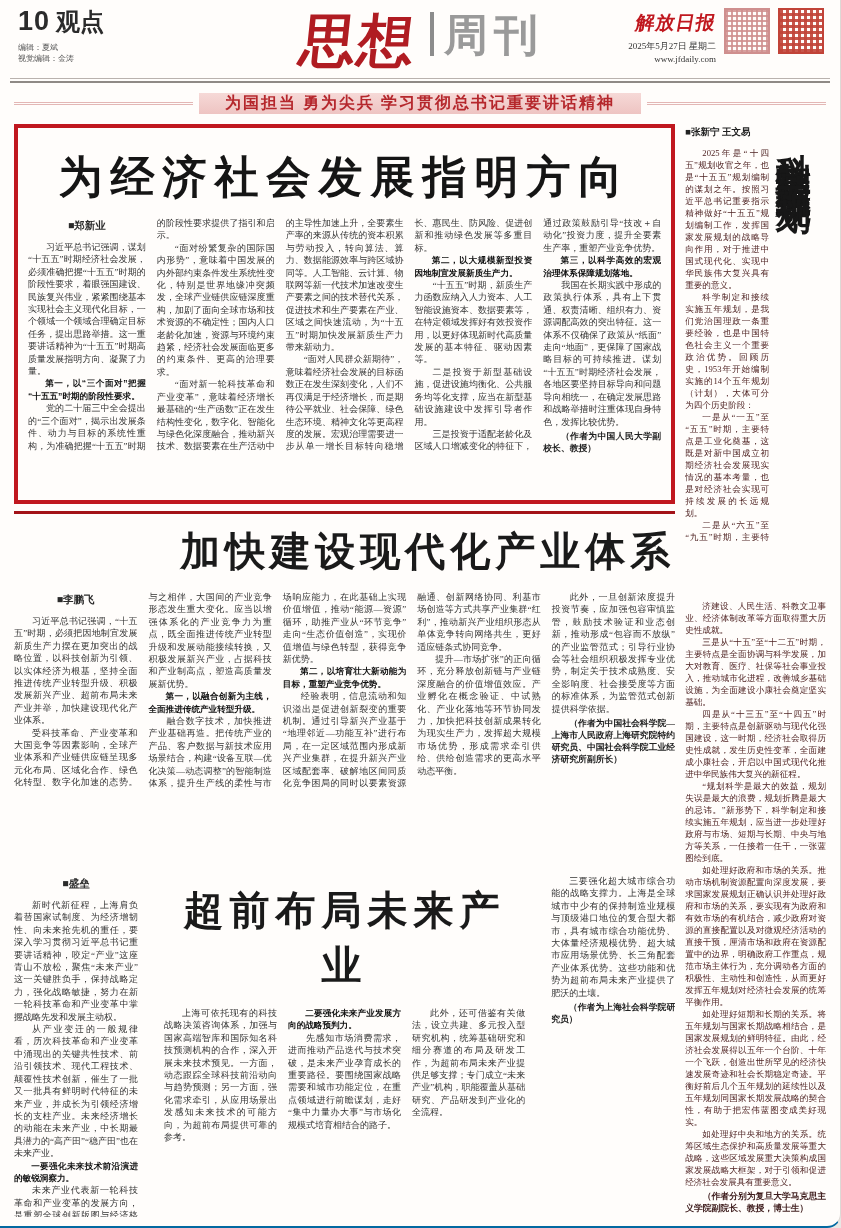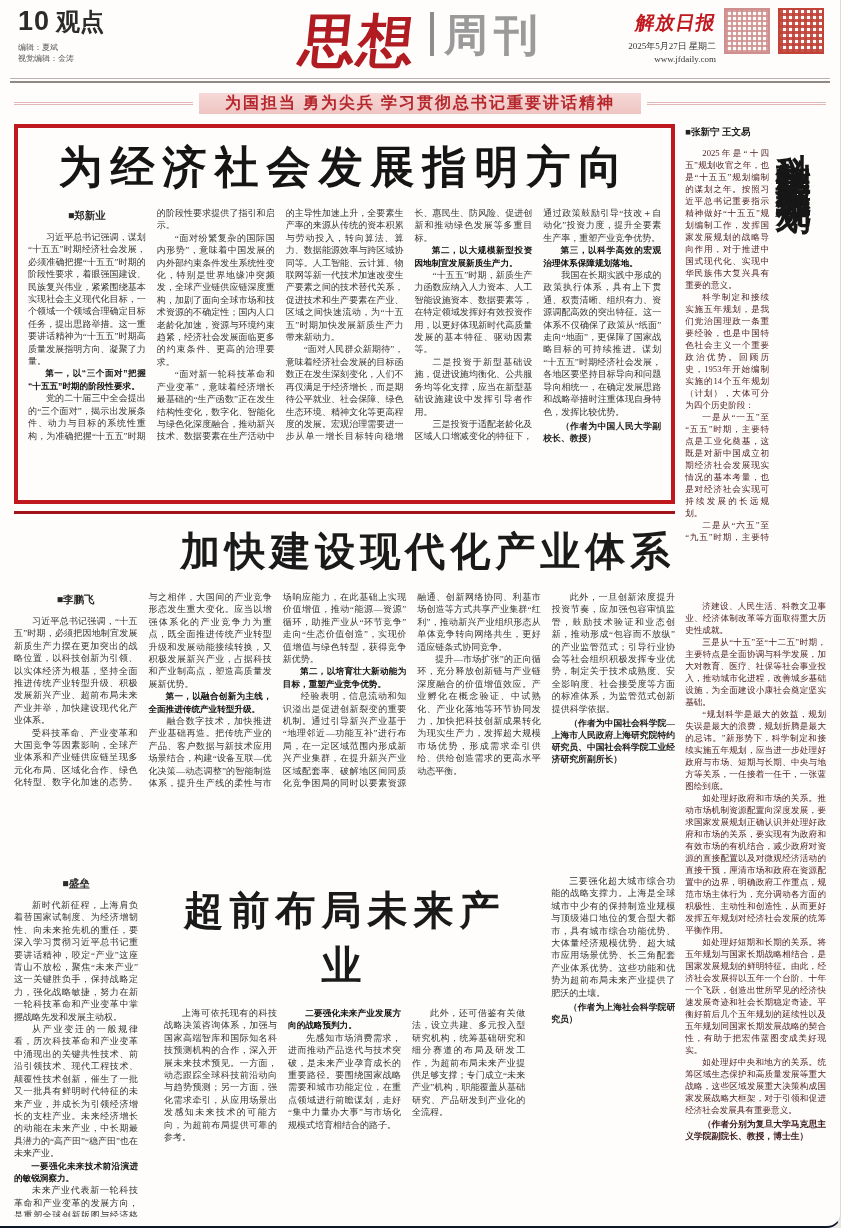--- a/index.html
+++ b/index.html
@@ -1,21 +1,21 @@
 <!DOCTYPE html>
 <html lang="zh"><head>
 <meta charset="utf-8">
 <style>
   * { margin:0; padding:0; box-sizing:border-box; }
   html,body { background:#e9e7e4; }
   .page {
     position:relative; width:841px; height:1228px; margin:0 auto;
     background:#fffdfb; overflow:hidden;
     font-family:"Liberation Serif", serif; color:#2b2b2b;
-    border-bottom:2px solid #0f172a; border-right:1px solid #ddd9d5;
+    border-bottom:2px solid #0369a1; border-right:1px solid #ddd9d5;
     border-radius:0 0 14px 0;
   }
   
   .header { position:relative; height:78px; padding:8px 18px 0 18px; }
   .h-left { position:absolute; left:18px; top:6px; }
   .page-num-row { font-family:"Liberation Sans", sans-serif; }
   .page-num { font-size:27px; font-weight:bold; letter-spacing:1px; }
   .page-section { font-size:24px; font-weight:bold; margin-left:6px; }
   .editors { margin-top:4px; font-size:8px; color:#555; line-height:11px; white-space:pre-line; }
   .h-center { position:absolute; left:300px; top:4px; display:flex; align-items:flex-start; }
@@ -42,21 +42,21 @@
     padding:0 26px; margin:0 6px;
     background:linear-gradient(180deg,#f6d9d7,#eec4c2);
     color:#b5272c; font-weight:bold; font-size:16px; letter-spacing:2px;
     font-family:"Liberation Serif", serif;
   }
   
   .content { display:flex; padding:4px 14px 0 14px; gap:10px; }
   .main-col { width:662px; }
   .sidebar { width:141px; display:flex; flex-direction:column; }
   
-  .a1-box { border:4px solid #c0181f; height:380px; padding:6px 10px 8px 10px; background:#fffdfb; }
+  .a1-box { border:4px solid #c0181f; height:380px; padding:16px 10px 8px 10px; background:#fffdfb; }
   .headline-1 { text-align:center; font-size:44px; font-weight:bold; letter-spacing:8px; color:#151515; margin:4px 0 10px 0; font-family:"Liberation Serif", serif; }
   .cols5 { column-count:5; column-gap:11px; height:294px; overflow:hidden; text-align:justify; }
   .cols3 { column-count:3; column-gap:11px; overflow:hidden; text-align:justify; }
   .byline { text-align:center; font-weight:bold; font-size:10.5px; margin:2px 0 8px 0; font-family:"Liberation Sans", sans-serif; }
   .para { font-size:9px; line-height:12.4px; text-indent:2em; color:#333; }
   .para-bold { font-weight:bold; color:#111; font-family:"Liberation Sans", sans-serif; font-size:8.6px; }
   .attribution { font-size:8.8px; line-height:12px; font-weight:bold; text-indent:2em; margin-top:2px; color:#222; }
   
   .a2 { border-top:3px solid #a31218; margin-top:7px; padding-top:4px; }
   .headline-2 { text-align:right; font-size:40px; font-weight:bold; letter-spacing:5px; color:#1a1a1a; margin:6px 0 12px 0; font-family:Liberation Sans, sans-serif; }
@@ -198,20 +198,21 @@
               <p class="para">一是从“一五”至“五五”时期，主要特点是工业化奠基，这既是对新中国成立初期经济社会发展现实情况的基本考量，也是对经济社会实现可持续发展的长远规划。</p>
               <p class="para">二是从“六五”至“九五”时期，主要特点是市场化转型与经济结构重塑，在经</p>
             </div>
         </div>
         <div class="vert-headline">科学制定接续实施五年规划</div>
       </div>
       <div class="sb-bottom">
         <div>
             <p class="para">济建设、人民生活、科教文卫事业、经济体制改革等方面取得重大历史性成就。</p>
             <p class="para">三是从“十五”至“十二五”时期，主要特点是全面协调与科学发展，加大对教育、医疗、社保等社会事业投入，推动城市化进程，改善城乡基础设施，为全面建设小康社会奠定坚实基础。</p>
+            <p class="para">四是从“十三五”至“十四五”时期，主要特点是创新驱动与现代化强国建设，这一时期，经济社会取得历史性成就，发生历史性变革，全面建成小康社会，开启以中国式现代化推进中华民族伟大复兴的新征程。</p>
             <p class="para">“规划科学是最大的效益，规划失误是最大的浪费，规划折腾是最大的忌讳。”新形势下，科学制定和接续实施五年规划，应当进一步处理好政府与市场、短期与长期、中央与地方等关系，一任接着一任干，一张蓝图绘到底。</p>
             <p class="para">如处理好政府和市场的关系。推动市场机制资源配置向深度发展，要求国家发展规划正确认识并处理好政府和市场的关系，要实现有为政府和有效市场的有机结合，减少政府对资源的直接配置以及对微观经济活动的直接干预，厘清市场和政府在资源配置中的边界，明确政府工作重点，规范市场主体行为，充分调动各方面的积极性、主动性和创造性，从而更好发挥五年规划对经济社会发展的统筹平衡作用。</p>
             <p class="para">如处理好短期和长期的关系。将五年规划与国家长期战略相结合，是国家发展规划的鲜明特征。由此，经济社会发展得以五年一个台阶、十年一个飞跃，创造出世所罕见的经济快速发展奇迹和社会长期稳定奇迹。平衡好前后几个五年规划的延续性以及五年规划同国家长期发展战略的契合性，有助于把宏伟蓝图变成美好现实。</p>
             <p class="para">如处理好中央和地方的关系。统筹区域生态保护和高质量发展等重大战略，这些区域发展重大决策构成国家发展战略大框架，对于引领和促进经济社会发展具有重要意义。</p>
           </div>
         <div class="attribution">（作者分别为复旦大学马克思主义学院副院长、教授，博士生）</div>
       </div>
       <div class="sb-qr-row">
         
         

